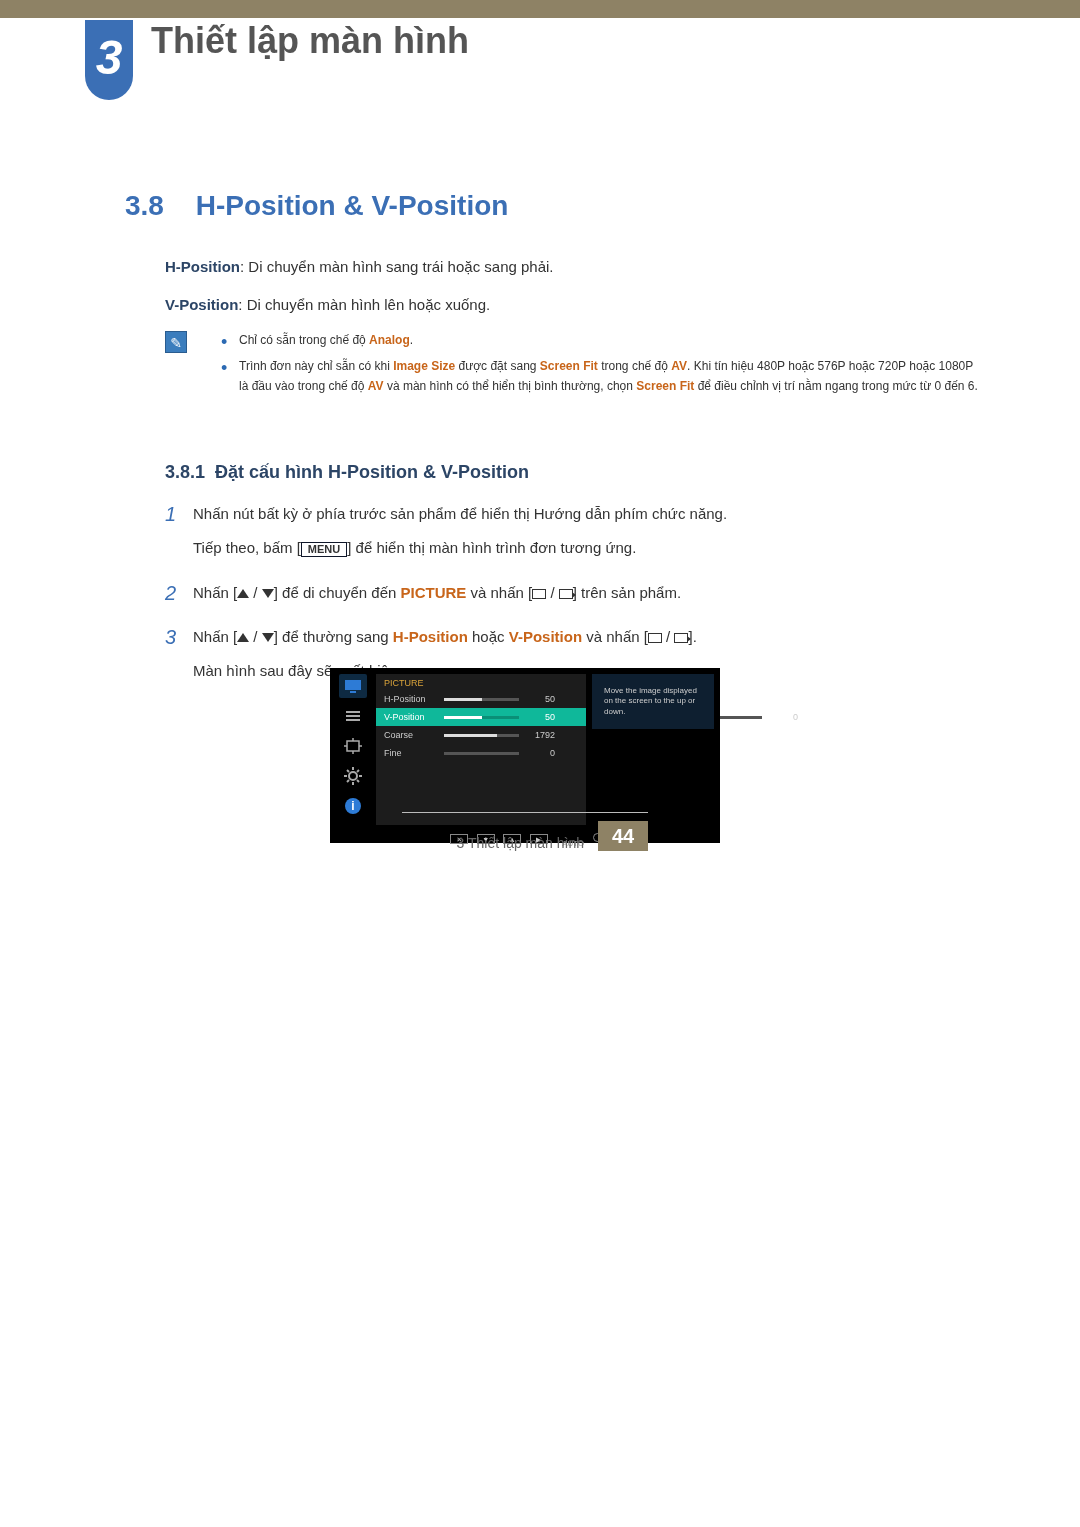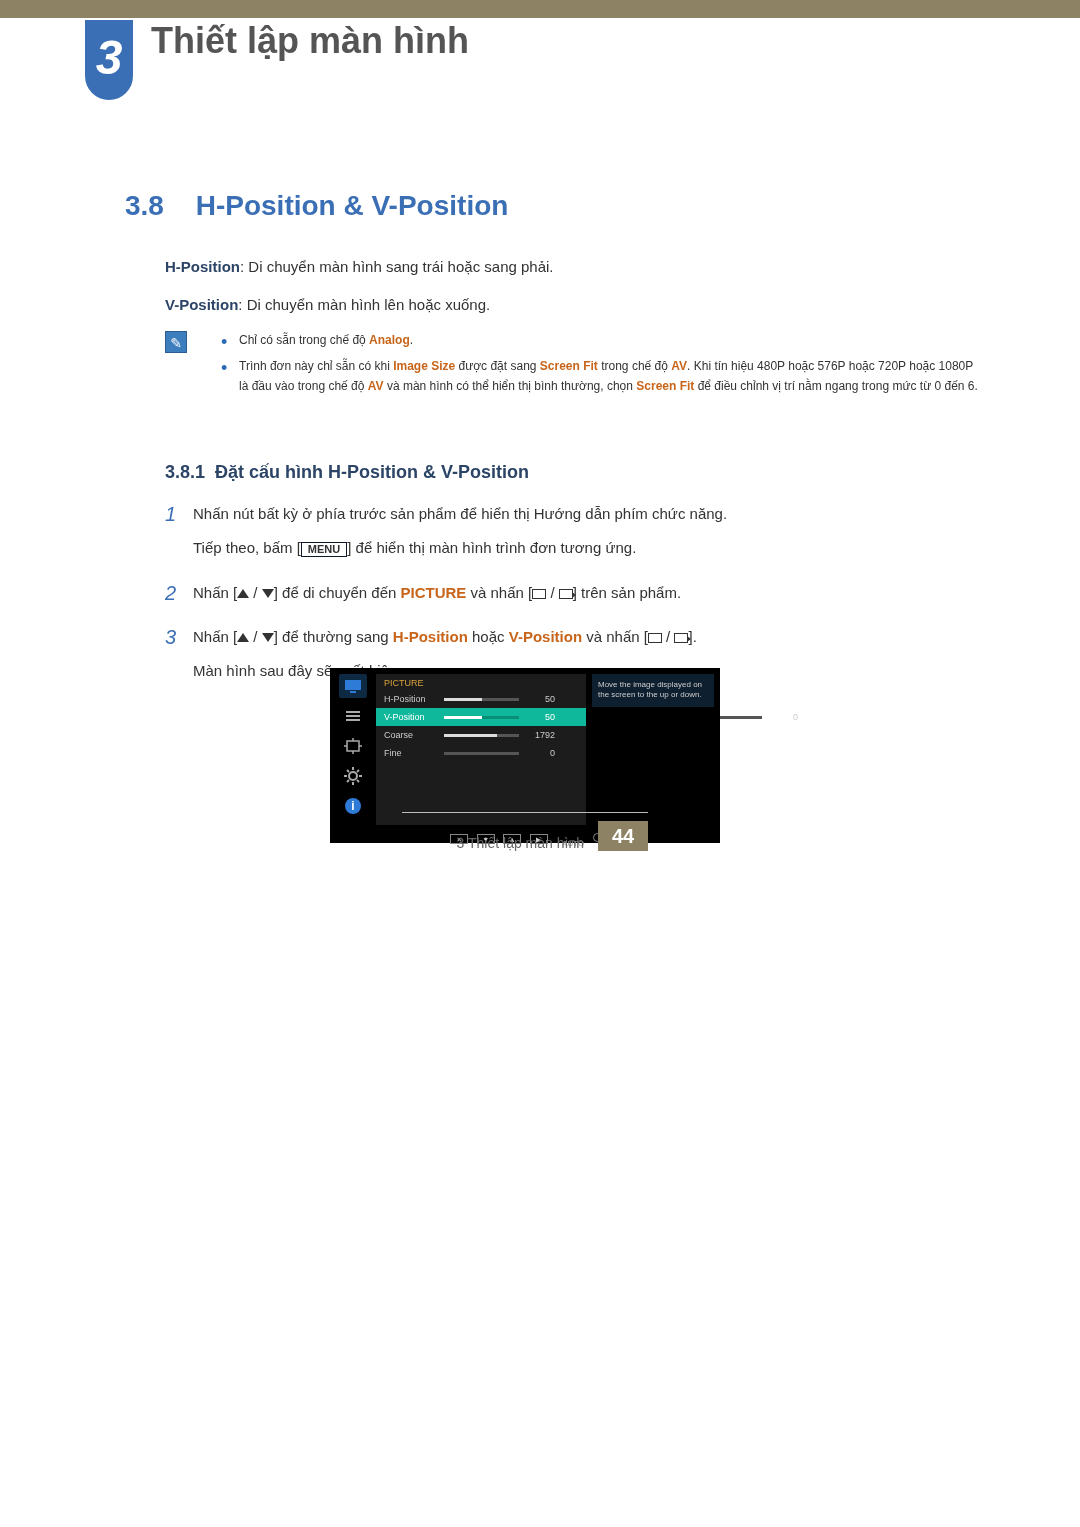--- a/index.html
+++ b/index.html
@@ -151,21 +151,21 @@
   .osd-row .rtrack {
     width:75px; height:3px; background:#555; position:relative; margin-right:6px;
   }
   .osd-row .rtrack .rfill { position:absolute; left:0; top:0; bottom:0; background:#ddd; }
   .osd-row.hl .rtrack .rfill { background:#fff; }
   .osd-row.hl .rtrack { background:#0a8f77; }
   .osd-row .rval { width:30px; text-align:right; }
   .osd-tip {
     position:absolute; left:262px; top:6px; right:6px;
     background:#0e1f30; color:#ccc; font-size:8px; line-height:1.3;
-    padding:6px;
+    padding:12px;
   }
   .osd-footer {
     position:absolute; left:0; right:0; bottom:0; height:16px;
     text-align:center;
   }
   .osd-footer .ficon {
     display:inline-block; width:18px; height:10px;
     border:1px solid #888; margin:2px 2px 0; font-size:7px;
     color:#ccc; text-align:center; line-height:9px;
     vertical-align:middle;

